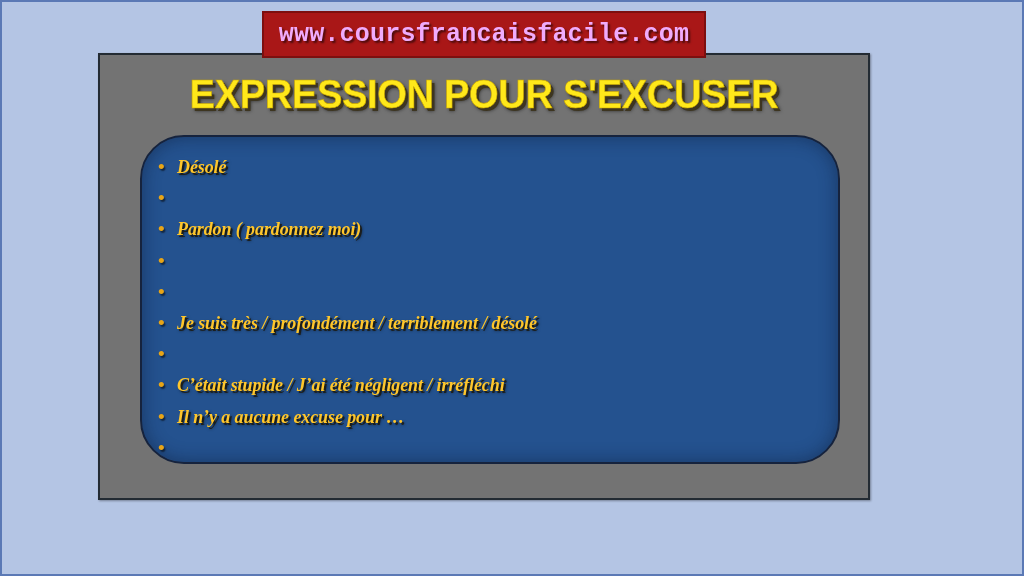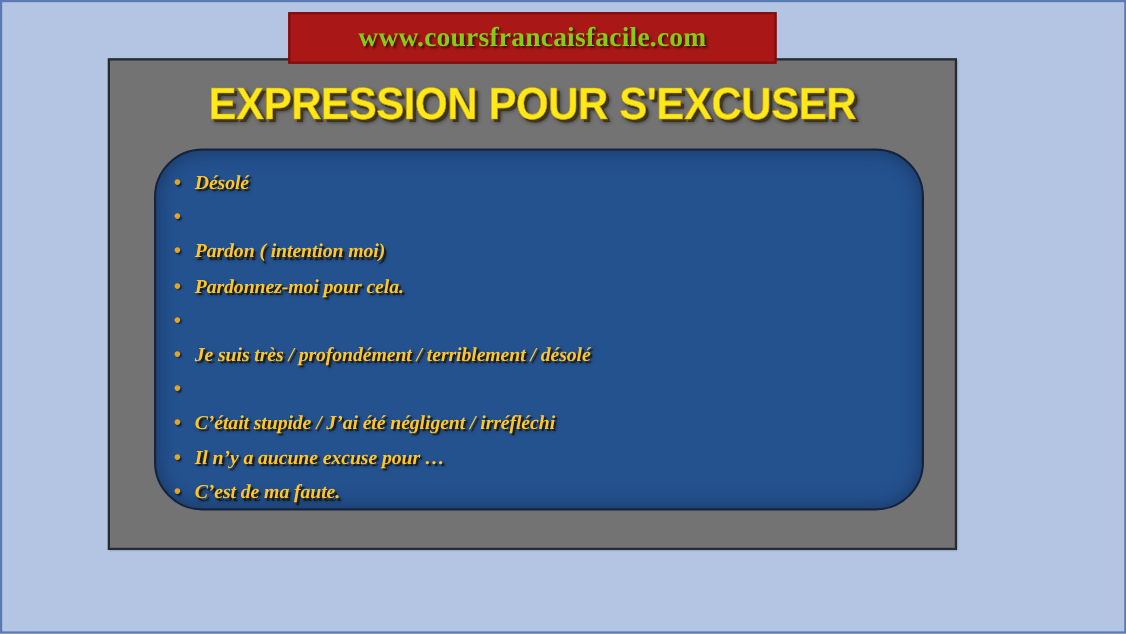--- a/index.html
+++ b/index.html
@@ -49,22 +49,22 @@
     height: 47px;
     box-sizing: border-box;
     background: #a91717;
     border: 2px solid #7d0f0f;
     display: flex;
     align-items: center;
     justify-content: center;
     z-index: 5;
   }
   #site-banner .banner-text {
-    color: #84cc16;
-    font-family: Liberation Serif, serif;
+    color: #f0abfc;
+    font-family: Liberation Mono, monospace;
     font-size: 25px;
     font-weight: bold;
     letter-spacing: 0.2px;
     text-shadow: 2px 2px 2px rgba(0,0,0,0.55);
     white-space: nowrap;
   }
 
   
   #slide-title {
     position: absolute;
@@ -160,25 +160,24 @@
     <ul id="bullet-list">
       <li>
         <span class="bullet-dot">•</span>
         <span class="bullet-text">Désolé</span>
       </li>
       <li>
         <span class="bullet-dot">•</span>
       </li>
       <li>
         <span class="bullet-dot">•</span>
-        <span class="bullet-text">Pardon ( intention moi)</span>
-      </li>
-      <li>
-        <span class="bullet-dot">•</span>
-        <span class="bullet-text">Pardonnez-moi pour cela.</span>
+        <span class="bullet-text">Pardon ( pardonnez moi)</span>
+      </li>
+      <li>
+        <span class="bullet-dot">•</span>
       </li>
       <li>
         <span class="bullet-dot">•</span>
       </li>
       <li>
         <span class="bullet-dot">•</span>
         <span class="bullet-text">Je suis très / profondément / terriblement / désolé</span>
       </li>
       <li>
         <span class="bullet-dot">•</span>
@@ -186,18 +185,17 @@
       <li>
         <span class="bullet-dot">•</span>
         <span class="bullet-text">C’était stupide / J’ai été négligent / irréfléchi</span>
       </li>
       <li>
         <span class="bullet-dot">•</span>
         <span class="bullet-text">Il n’y a aucune excuse pour …</span>
       </li>
       <li>
         <span class="bullet-dot">•</span>
-        <span class="bullet-text">C’est de ma faute.</span>
       </li>
     </ul>
   </div>
 
 </div>
 
 </body></html>

